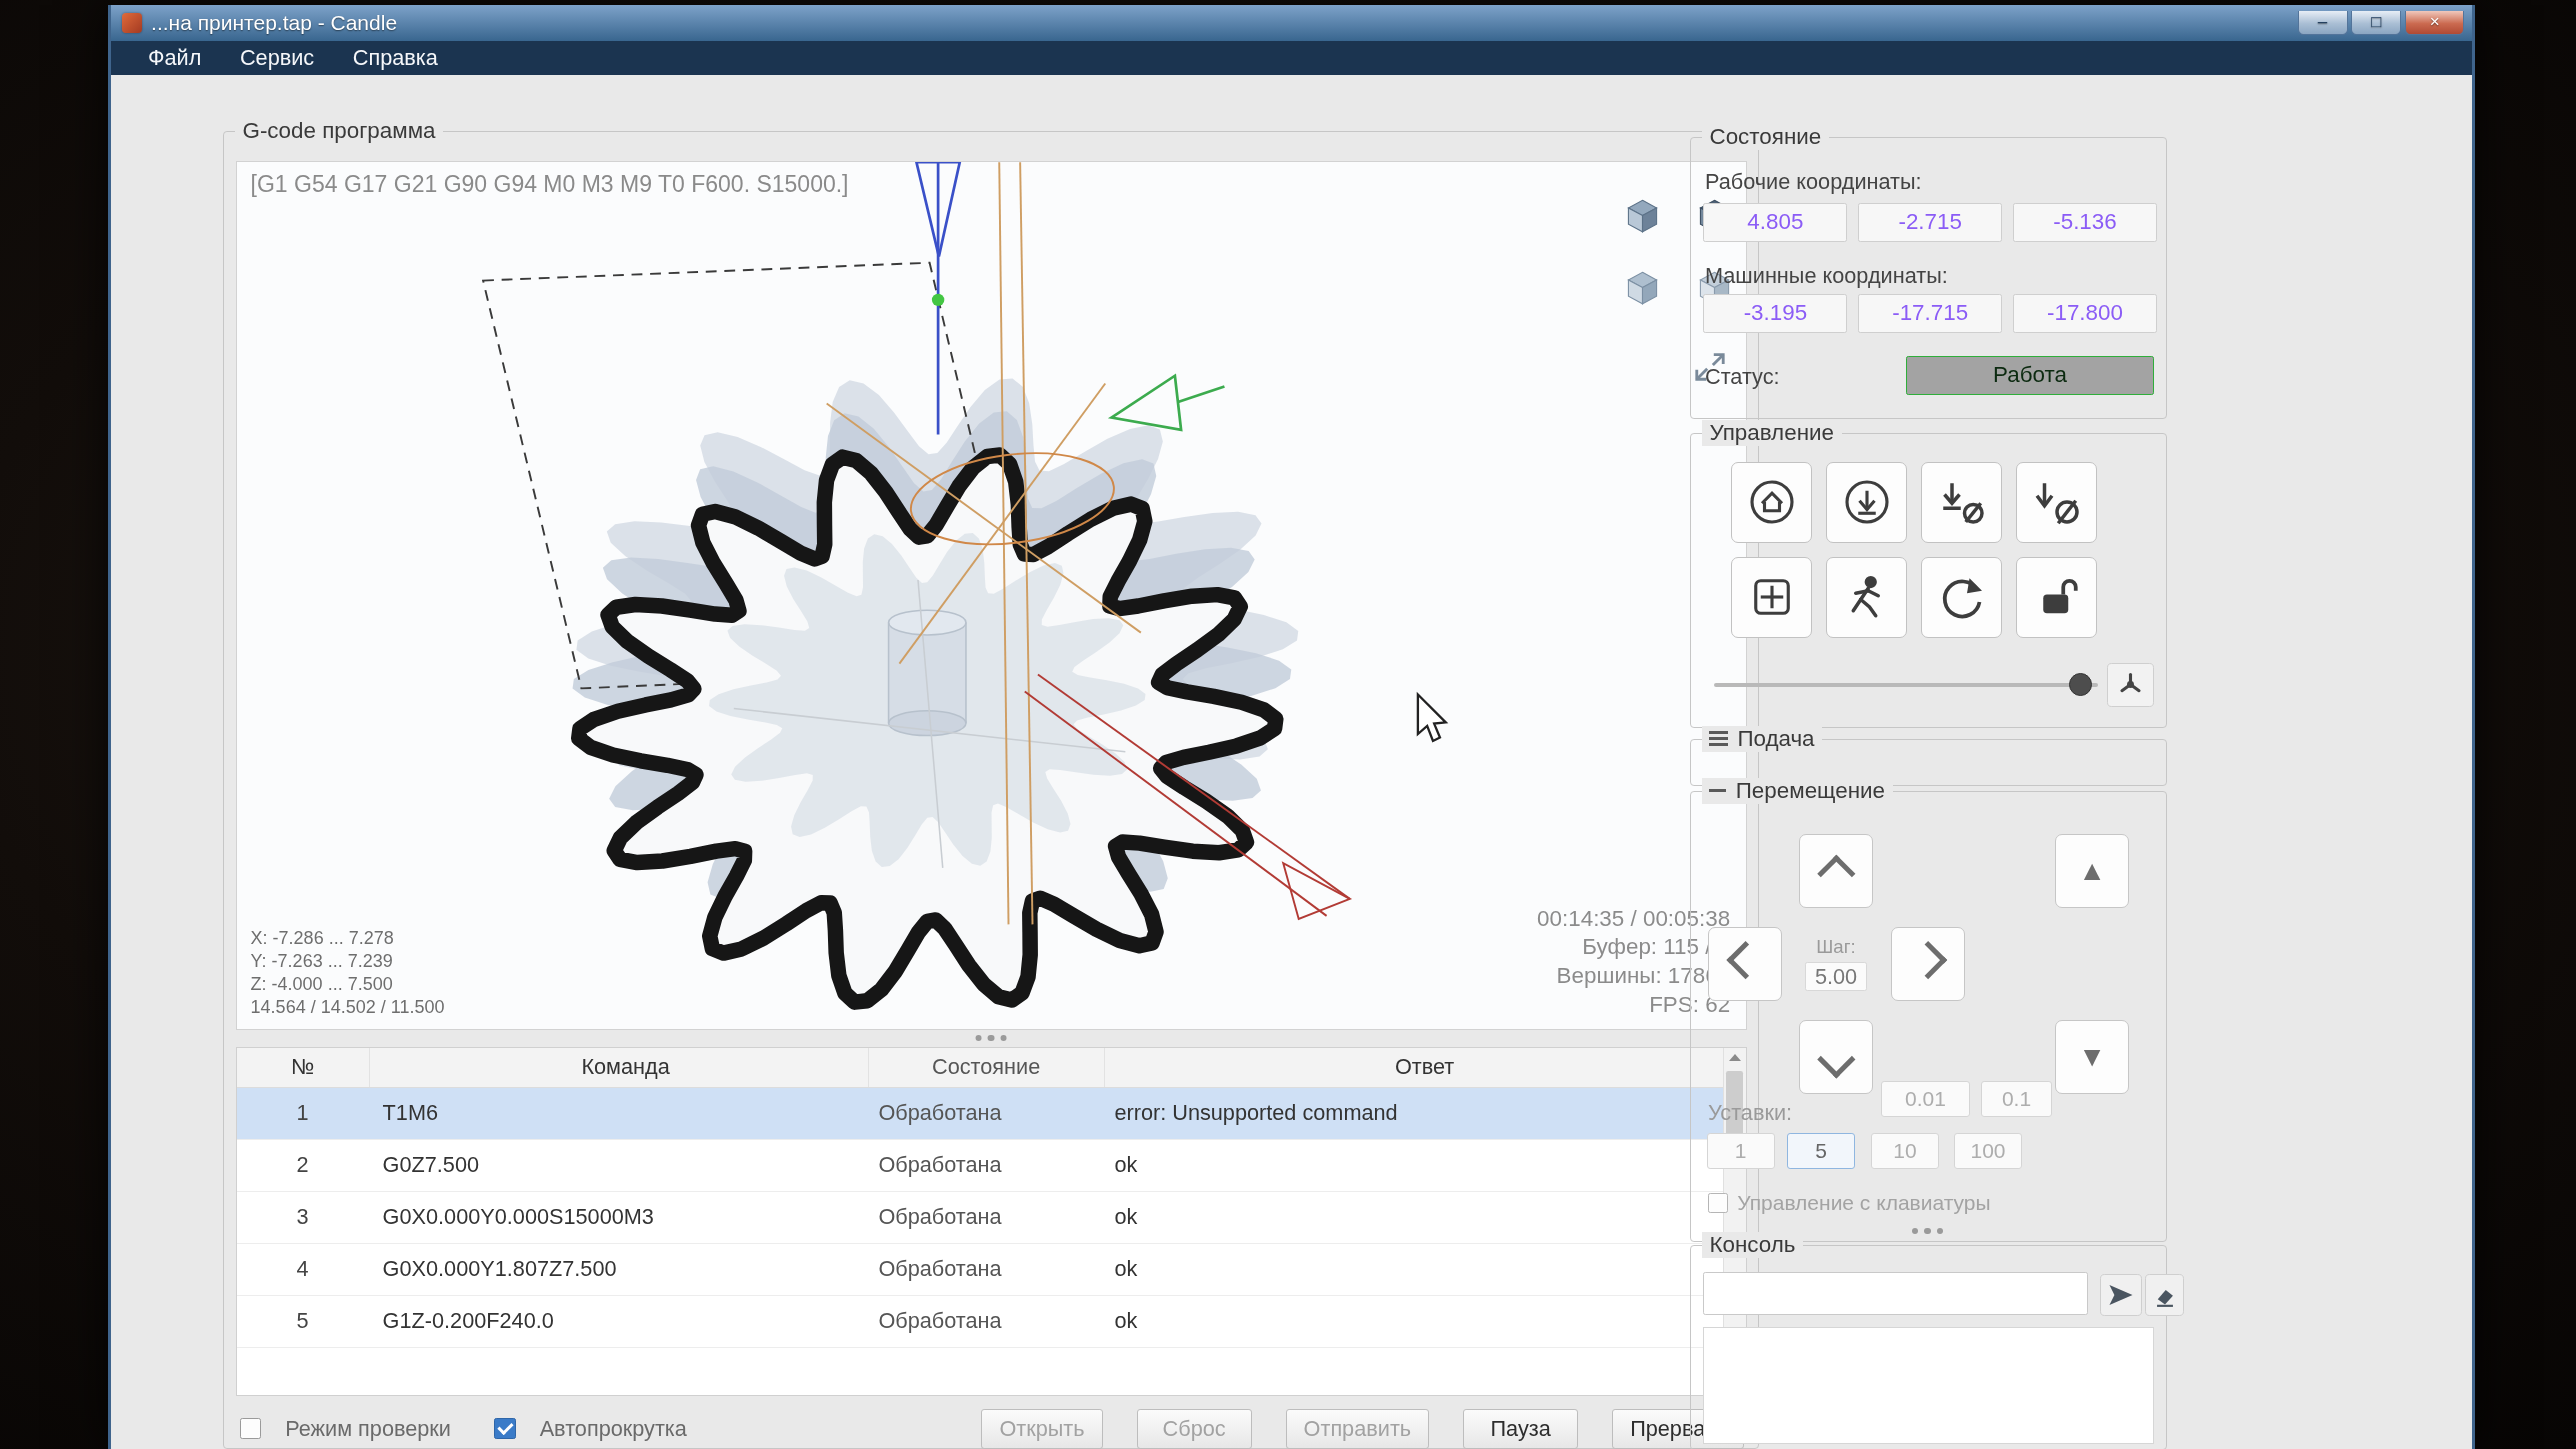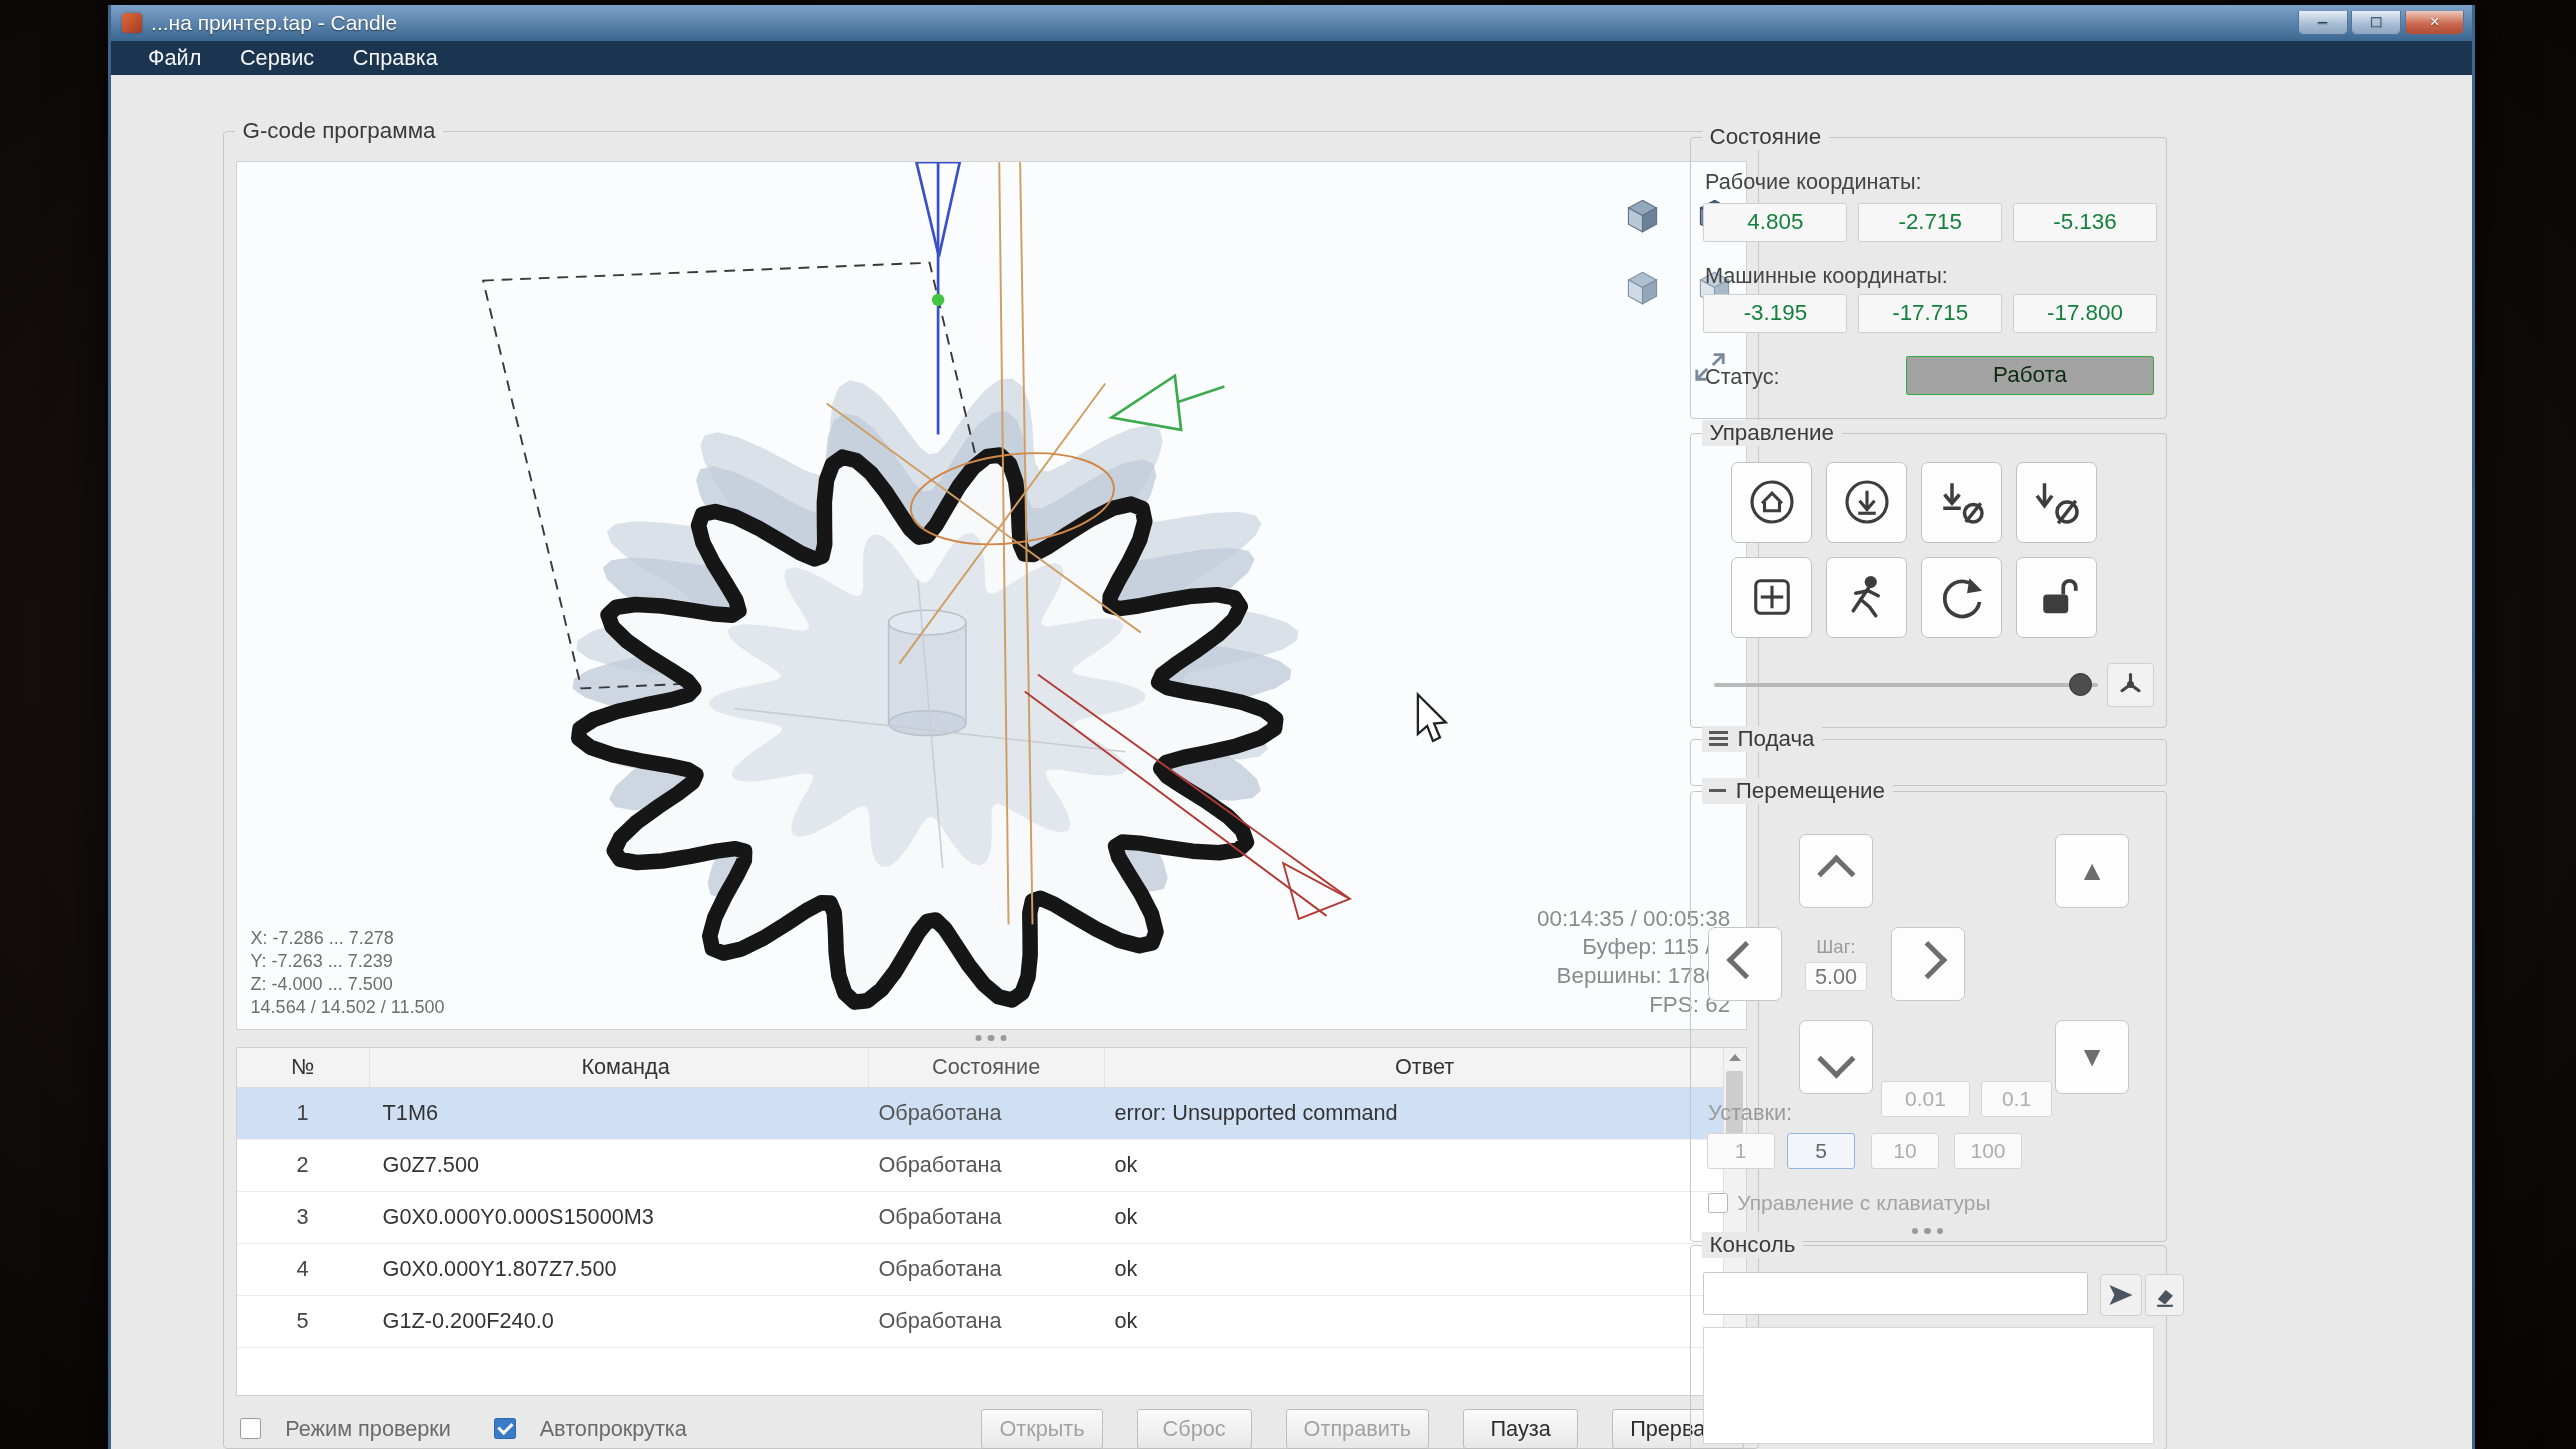--- a/index.html
+++ b/index.html
@@ -76,21 +76,21 @@
   .act-btn{min-width:115px;height:40px;background:linear-gradient(#fbfbfb,#e7e7e7);
     border:0.8px solid #bdbdbd;border-radius:3.1px;font-size:21.7px;color:#2d2d2d;
     display:flex;align-items:center;justify-content:center;padding:0 17px;box-sizing:border-box;margin-left:20px;}
   .act-btn.disabled{color:#a2a2a2;}
   
   .rp{left:1579px;width:475px;}
   #gb-state{top:62px;height:280px;}
   .sec-label{position:absolute;left:14px;font-size:21.7px;color:#444;}
   .coords-row{position:absolute;left:12.4px;display:flex;gap:10.8px;}
   .coord{width:142px;height:37px;background:#f7f7f7;border:0.8px solid #cfcfcf;border-radius:2.3px;
-    font-size:22.4px;color:#15803d;display:flex;align-items:center;justify-content:center;}
+    font-size:22.4px;color:#8b5cf6;display:flex;align-items:center;justify-content:center;}
   .status-box{position:absolute;left:215px;top:218px;width:246px;height:37px;background:#a3a3a3;
     border:0.8px solid #2fae3a;border-radius:2.3px;font-size:22.4px;color:#0c2a10;
     display:flex;align-items:center;justify-content:center;}
   #gb-control{top:358px;height:293px;}
   .ctl-grid{position:absolute;left:40px;top:28px;display:grid;grid-template-columns:repeat(4,81px);gap:14px;}
   .ibtn{width:81px;height:81px;background:#fdfdfd;border:0.8px solid #c2c2c2;border-radius:7px;
     display:flex;align-items:center;justify-content:center;box-sizing:border-box;}
   .slider{position:absolute;left:23px;top:249px;width:384px;height:4.6px;background:#b9b9b9;border-radius:2.3px;}
   .slider-knob{position:absolute;left:355px;top:-9.3px;width:23px;height:23px;border-radius:50%;
     background:#4d4d4d;border:1.5px solid #333;box-sizing:border-box;}
@@ -195,20 +195,21 @@
             <line x1="906" y1="0" x2="906" y2="352" stroke="#3a50c8" stroke-width="3.5"></line>
             <path d="M878,0 L934,0 L907,122 Z" fill="none" stroke="#3a50c8" stroke-width="3.5"></path>
             <circle cx="906" cy="178" r="8" fill="#43c643"></circle>
           </g>
 
           <g transform="translate(1526,688) scale(1.5)">
             <path d="M0,0 L0,34 L8,27 L13,40 L19,37 L14,25 L24,24 Z" fill="#fff" stroke="#222" stroke-width="2"></path>
           </g>
         </svg>
 
+        <div class="parser-state">[G1 G54 G17 G21 G90 G94 M0 M3 M9 T0 F600. S15000.]</div>
 
         <div class="bounds">
           <div>X: -7.286 ... 7.278</div>
           <div>Y: -7.263 ... 7.239</div>
           <div>Z: -4.000 ... 7.500</div>
           <div>14.564 / 14.502 / 11.500</div>
         </div>
 
         <div class="vstats">
           <div>00:14:35 / 00:05:38</div>

